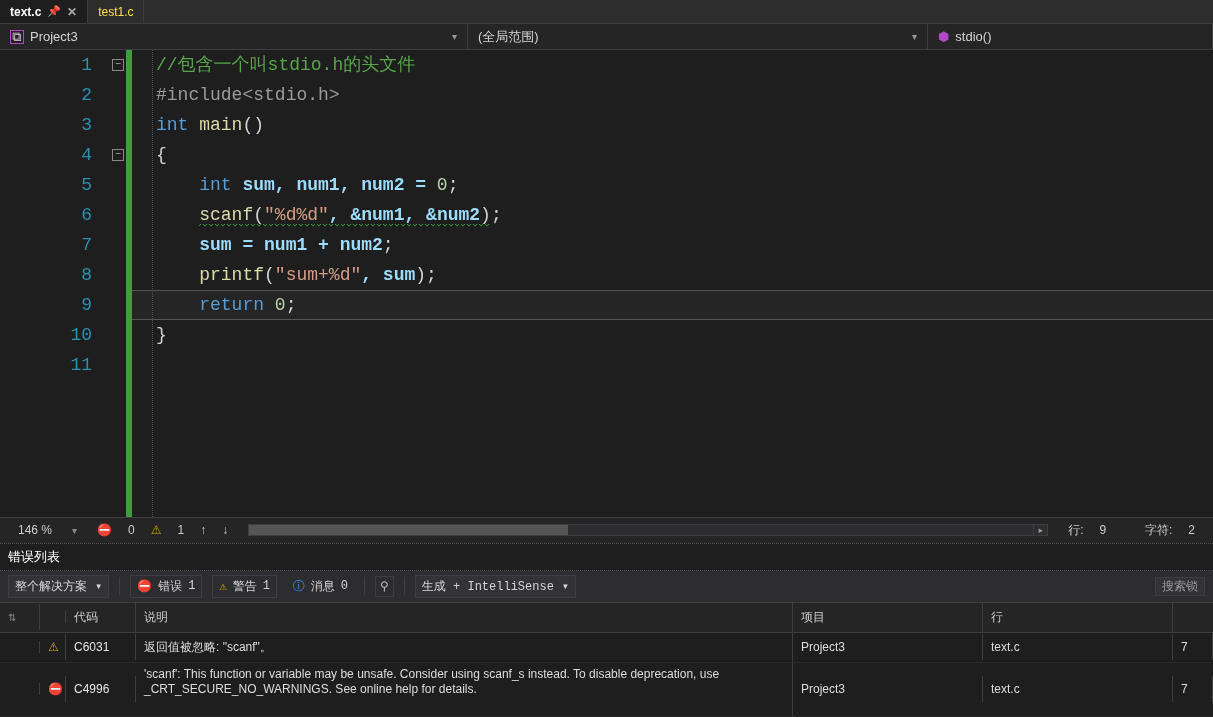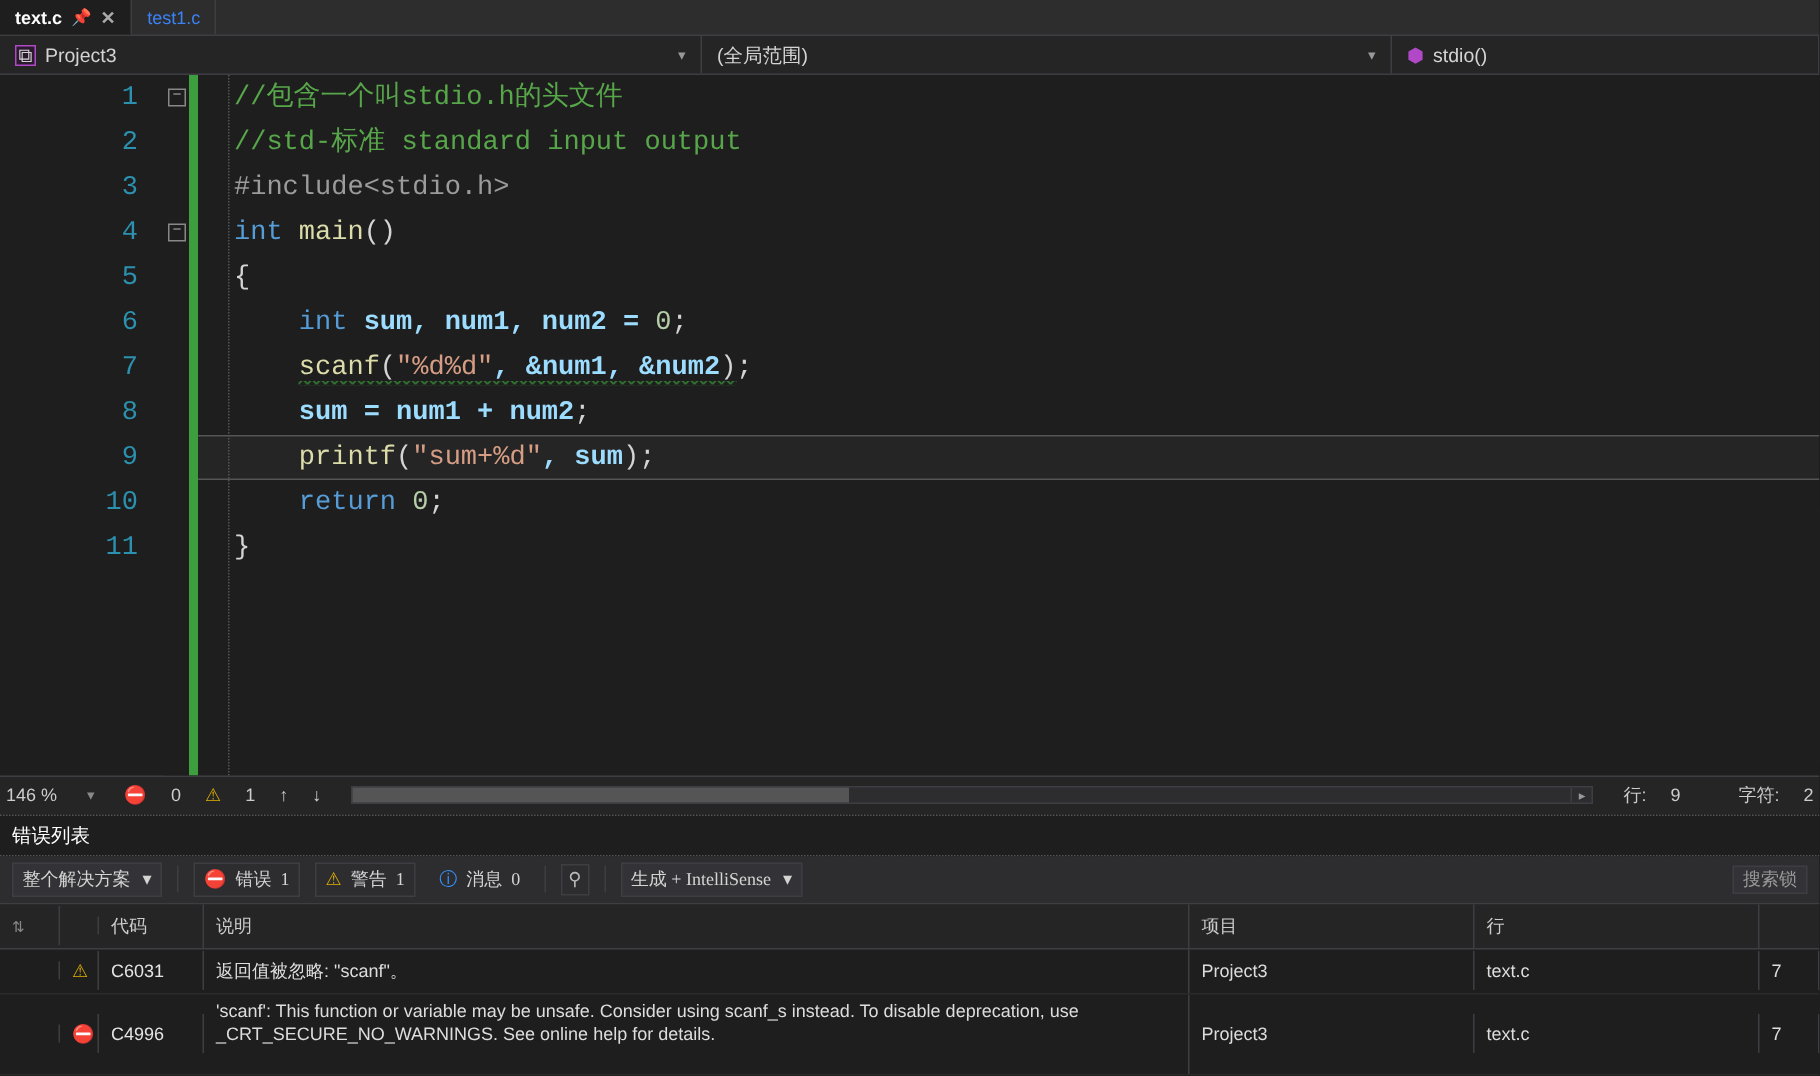--- a/index.html
+++ b/index.html
@@ -16,21 +16,21 @@
     }
     
     .tabs {
       display: flex;
       background: #2d2d2d;
       height: 24px;
       border-bottom: 1px solid #3e3e42;
     }
     .tab {
       padding: 3px 10px;
-      color: #3b82f6;
+      color: #fde047;
       font-family: "Segoe UI", sans-serif;
       font-size: 12px;
       border-right: 1px solid #3e3e42;
       display: flex;
       align-items: center;
       gap: 6px;
       cursor: pointer;
     }
     .tab.active {
       background: #1e1e1e;
@@ -137,21 +137,21 @@
     }
     
     .editor-status {
       height: 26px;
       background: #252526;
       border-top: 1px solid #3e3e42;
       display:flex; align-items:center;
       font-family: "Segoe UI", sans-serif;
       font-size: 12px;
       gap: 16px;
-      padding: 0 4px;
+      padding: 0 18px;
       color:#ccc;
     }
     .status-chev { color:#888; font-size:10px; padding:2px 4px; cursor:pointer;}
     .icon-err { color:#e04040; }
     .icon-warn { color:#e0b000; }
     .arrow-btn { color:#ccc; cursor:pointer; }
     .hscroll {
       flex:1; height:12px; border:1px solid #3e3e42; position:relative; margin:0 4px;
       background:#2d2d30;
     }
@@ -164,21 +164,21 @@
       background:#1e1e1e; color:#fff;
       font-family:"Segoe UI",sans-serif; font-size:13px;
       padding:4px 8px;
       border-top:1px dotted #555;
       border-bottom:1px dotted #555;
     }
     .panel-toolbar {
       background:#2d2d30;
       display:flex; align-items:center; gap:10px;
       padding:4px 8px;
-      font-family:Liberation Serif, serif; font-size:12px;
+      font-family:Liberation Mono, monospace; font-size:12px;
       border-bottom:1px solid #3e3e42;
     }
     .dropdown {
       background:#333337; border:1px solid #3e3e42; padding:2px 6px;
       display:flex; align-items:center; gap:8px; cursor:pointer;
     }
     .tb-btn {
       display:flex; align-items:center; gap:6px;
       padding:2px 6px; border:1px solid #3e3e42;
       cursor:pointer;
@@ -261,21 +261,20 @@
   </div>
   <div class="margin">
     <div class="fold" style="top:9px">−</div>
     <div class="fold" style="top:99px">−</div>
   </div>
   <div class="code">
     <div class="guide"></div>
     <div class="hl-line" style="top:240px"></div>
 
     <div class="line"><span class="tok-comment">//包含一个叫stdio.h的头文件</span></div>
-    <div class="line"><span class="tok-comment">//std-标准 standard input output</span></div>
     <div class="line"><span class="tok-pre">#include</span><span class="tok-pre">&lt;stdio.h&gt;</span></div>
     <div class="line"><span class="tok-kw">int</span><span> </span><span class="tok-func">main</span><span class="tok-pun">()</span></div>
     <div class="line"><span class="tok-pun">{</span></div>
     <div class="line">    <span class="tok-kw">int</span><span class="tok-ident"> sum, num1, num2 = </span><span class="tok-num">0</span><span class="tok-pun">;</span></div>
     <div class="line">    <span class="squiggle"><span class="tok-func">scanf</span><span class="tok-pun">(</span><span class="tok-str">"%d%d"</span><span class="tok-ident">, &amp;num1, &amp;num2</span><span class="tok-pun">)</span></span><span class="tok-pun">;</span></div>
     <div class="line">    <span class="tok-ident">sum = num1 + num2</span><span class="tok-pun">;</span></div>
     <div class="line">    <span class="tok-func">printf</span><span class="tok-pun">(</span><span class="tok-str">"sum+%d"</span><span class="tok-ident">, sum</span><span class="tok-pun">)</span><span class="tok-pun">;</span></div>
     <div class="line">    <span class="tok-kw">return</span><span> </span><span class="tok-num">0</span><span class="tok-pun">;</span></div>
     <div class="line"><span class="tok-pun">}</span></div>
   </div>

